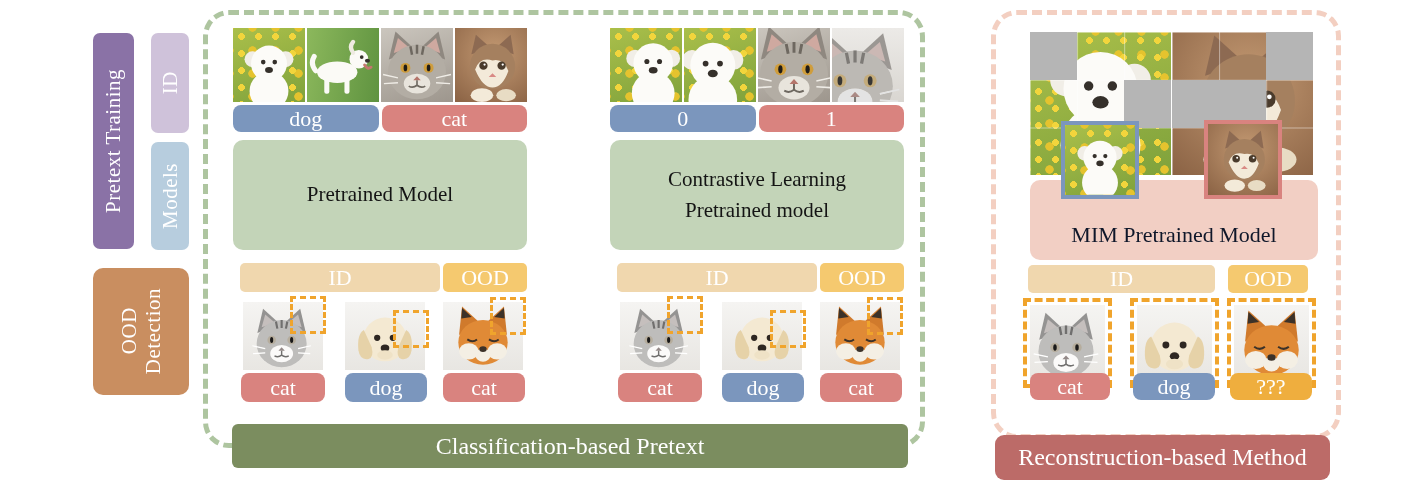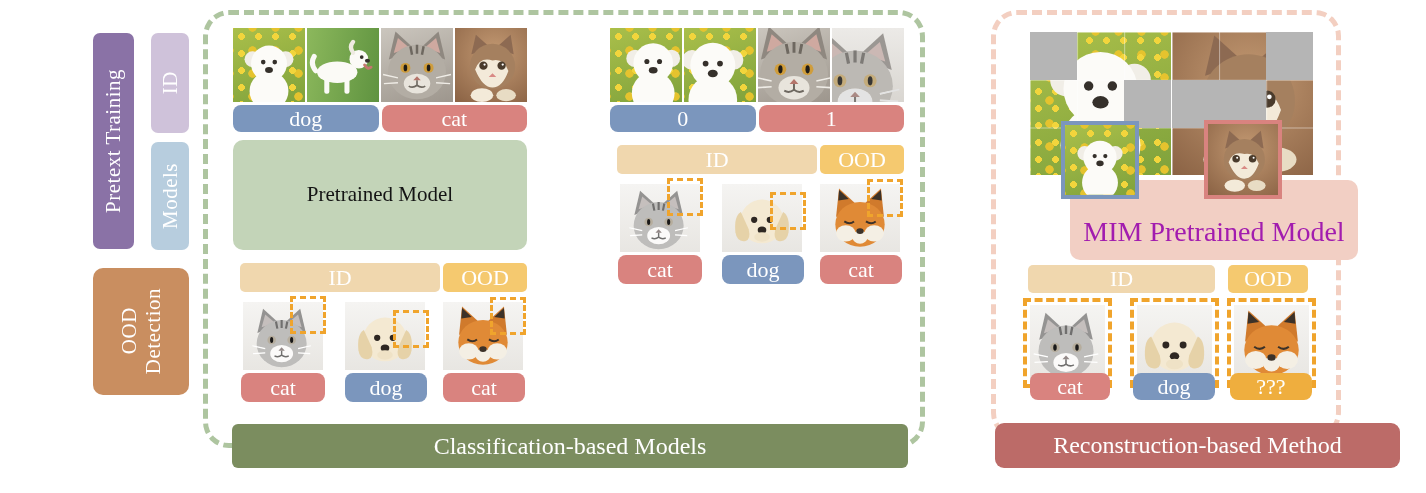--- a/index.html
+++ b/index.html
@@ -76,21 +76,21 @@
       background-size:33.4% 33.4%; }
   .mask-cell { position:absolute; background:var(--mask_gray); }
 
   .thumb { position:absolute; z-index:2; }
   .thumb .photo { width:100%; height:100%; }
   .thumb.bluebd { border:4px solid var(--label_blue); }
   .thumb.rosebd { border:4px solid var(--label_red); }
 
   .mim-box { position:absolute; background:var(--mim_pink); border-radius:10px; z-index:1;
              display:flex; align-items:flex-end; justify-content:center;
-             color:#a21caf; font-size:28px; padding-bottom:12px;margin-left:40px; }
+             color:#0f172a; font-size:22px; padding-bottom:12px; }
 
   .r-test { position:absolute; width:75px; height:76px; padding:3px;
             border:4px dashed var(--marker_orange); background:#fff; z-index:1; }
   .r-test .photo { width:100%; height:100%; }
   .r-label { position:absolute; height:27px; z-index:3; }
 
   .method-banner { position:absolute; display:flex; align-items:center; justify-content:center;
                    color:#fff; font-size:24px; z-index:2; }
   .method-banner.green { background:var(--method_green); border-radius:6px; }
   .method-banner.rose  { background:var(--method_rose);  border-radius:9px; }
@@ -287,20 +287,24 @@
       <div class="photo bg-sketch">
         <svg class="fig pale" viewBox="0 0 100 100">
             <use href="#s-cat" transform="translate(32,72) scale(1.5) translate(-50,-50)"></use>
           </svg>
         </div>
     </div>
     <div class="label-row">
       <div class="pill blue">0</div>
       <div class="pill red">1</div>
     </div>
+    <div class="model-box">
+      <div>Contrastive Learning</div>
+      <div>Pretrained model</div>
+    </div>
     <div class="banner-row">
       <div class="strip tan">ID</div>
       <div class="strip amber">OOD</div>
     </div>
     <div class="test-row">
       <div class="test-slot" style="margin-left:10px">
         <div class="photo bg-light" style="position:absolute;inset:0">
           <svg class="fig mono" viewBox="0 0 100 100">
               <use href="#s-cat" transform="translate(48,56) scale(1.05) translate(-50,-50)"></use>
             </svg>
@@ -324,21 +328,21 @@
         <div class="patch-marker" style="right:-3px;top:-5px"></div>
       </div>
     </div>
     <div class="test-label-row">
       <div class="pill red" style="width:84px;margin-left:8px">cat</div>
       <div class="pill blue" style="width:82px;margin-left:20px">dog</div>
       <div class="pill red" style="width:82px;margin-left:16px">cat</div>
     </div>
   </div>
 
-  <div class="method-banner green" style="left:232px;top:424px;width:676px;height:44px">Classification-based Models</div>
+  <div class="method-banner green" style="left:232px;top:424px;width:676px;height:44px">Classification-based Pretext</div>
 
   <div class="masked" style="left:1030px;top:32px;width:141px;height:143px">
     <div class="photo bg-flowers">
       <svg class="fig" viewBox="0 0 100 100">
           <use href="#s-dog-fluffy" transform="translate(50,46) scale(1.05) translate(-50,-50)"></use>
         </svg>
       </div>
     <div class="seams"></div>
     <div class="mask-cell" style="left:0;top:0;width:33.5%;height:33.5%"></div>
     <div class="mask-cell" style="left:66.5%;top:33.5%;width:33.5%;height:33.5%"></div>
@@ -393,15 +397,15 @@
       <svg class="fig" viewBox="0 0 100 100">
           <use href="#s-fox" transform="translate(50,55) scale(1.1) translate(-50,-50)"></use>
         </svg>
       </div>
   </div>
 
   <div class="pill red r-label" style="left:1030px;top:373px;width:80px">cat</div>
   <div class="pill blue r-label" style="left:1133px;top:373px;width:82px">dog</div>
   <div class="pill amber r-label" style="left:1230px;top:373px;width:82px">???</div>
 
-  <div class="method-banner rose" style="left:995px;top:423px;width:405px;height:45px">Reconstruction-based Method</div>
+  <div class="method-banner rose" style="left:995px;top:435px;width:335px;height:45px">Reconstruction-based Method</div>
 
 </div>
 
 </body></html>

